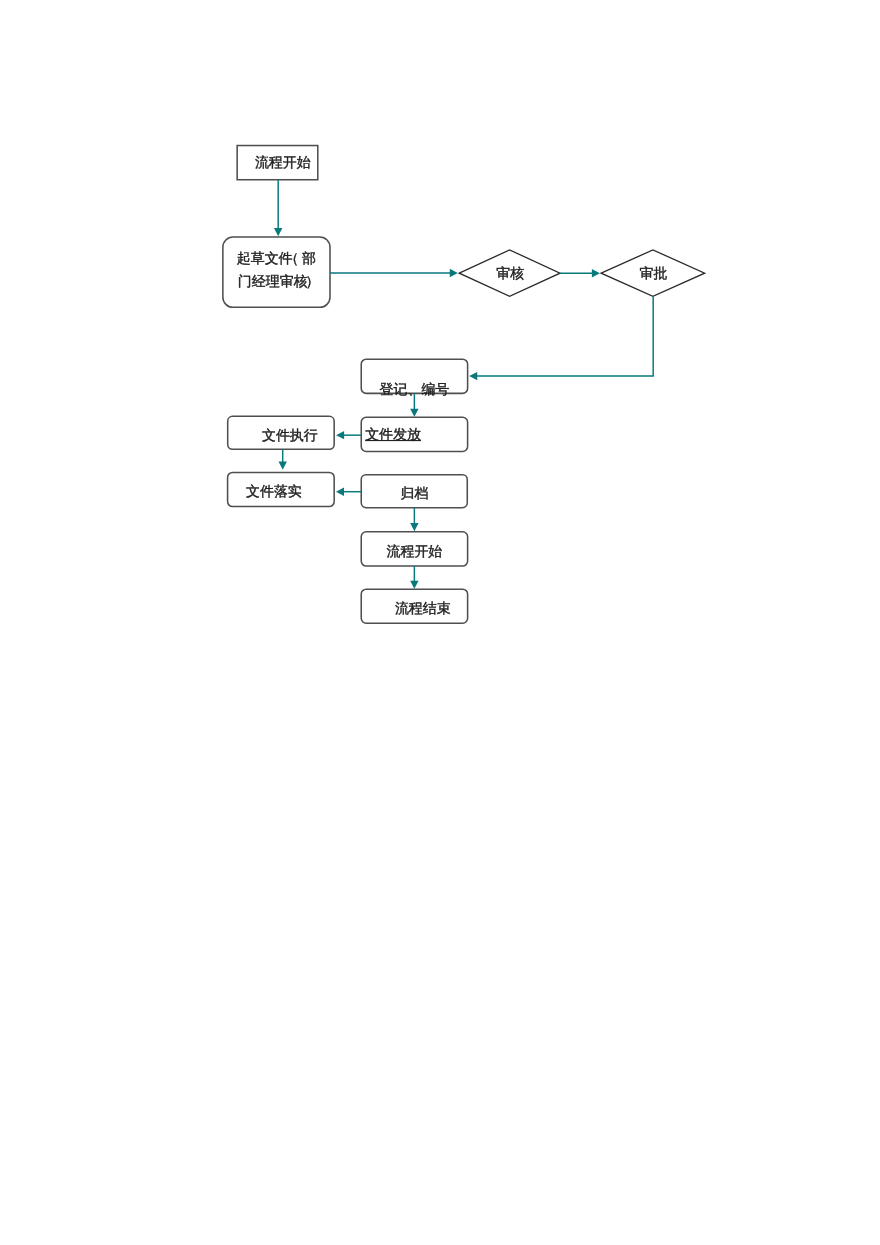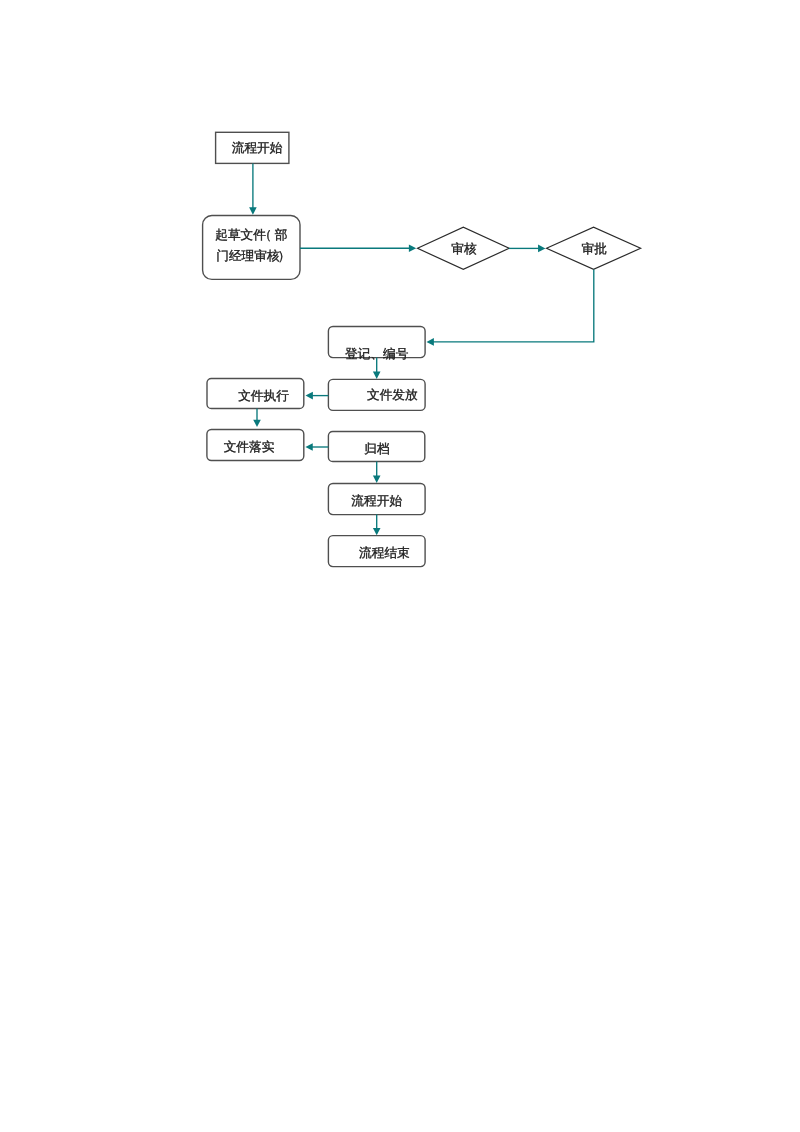--- a/index.html
+++ b/index.html
@@ -93,21 +93,21 @@
     </div>
 
     <div class="node diamond-label" style="left: 546.5px; top: 227.2px; width: 94.1px; height: 42.2px;">
       <span>审批</span>
     </div>
 
     <div class="node round" style="left: 328.4px; top: 326.5px; width: 96.7px; height: 31.1px; margin-top: 10px;">
       <span>登记、编号</span>
     </div>
 
-    <div class="node round" style="left: 344px; top: 379.4px; width: 96.7px; height: 26px;">
+    <div class="node round" style="left: 309px; top: 379.4px; width: 96.7px; height: 26px; text-decoration: underline;">
       <span>文件发放</span>
     </div>
 
     <div class="node round" style="left: 207px; top: 378.5px; width: 113px; height: 30px;">
       <span>文件执行</span>
     </div>
 
     <div class="node round" style="left: 204px; top: 429.5px; width: 90px; height: 31px;">
       <span>文件落实</span>
     </div>

